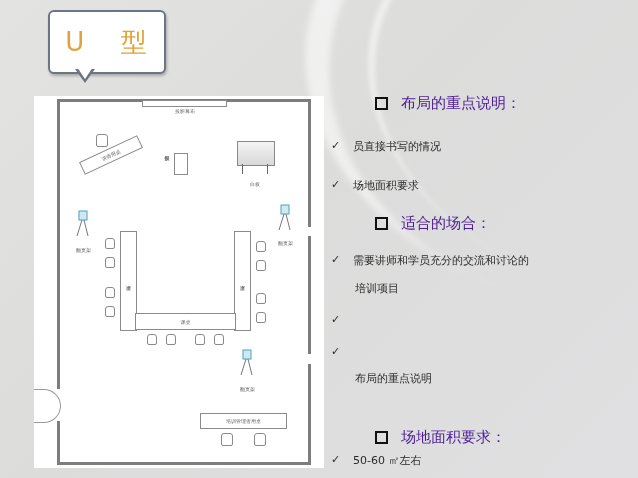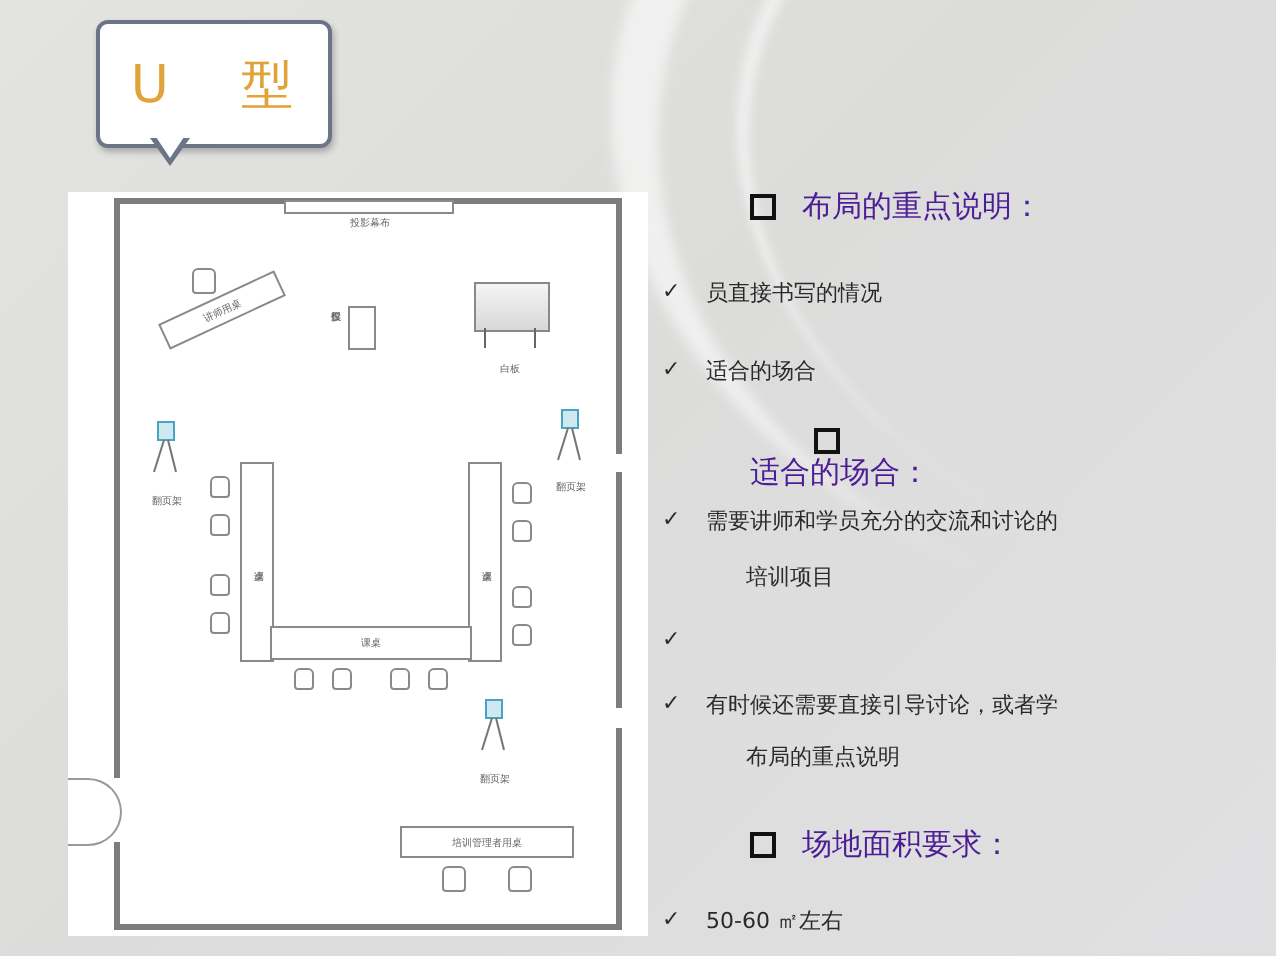--- a/index.html
+++ b/index.html
@@ -56,21 +56,21 @@
   }
   .easel { position:absolute; width:16px; height:28px; }
   
   .section-title {
     position:absolute; left:331px; font-size:15px; color:#4c1d95;
     display:flex; align-items:center;margin-left:44px;
   }
   .sq { width:9px; height:9px; border:2px solid #111; margin-right:13px; }
   .item { position:absolute; left:331px; font-size:11px; color:#2a2a2a; display:flex; }
   .check { width:22px; font-size:11px; }
-  .cont { position:absolute; left:373px; font-size:11px; color:#2a2a2a; }
+  .cont { position:absolute; left:355px; font-size:11px; color:#2a2a2a; }
 </style>
 </head>
 <body>
 
 <div class="swoosh"></div>
 <div class="swoosh2"></div>
 
 <div class="callout">
   <span class="callout-text">U 型</span>
 </div>
@@ -158,41 +158,40 @@
 <div class="section-title" style="top:94px;">
   <span class="sq"></span>
   <span>布局的重点说明：</span>
 </div>
 <div class="item" style="top:139px;">
   <span class="check">✓</span>
   <span>员直接书写的情况</span>
 </div>
 <div class="item" style="top:178px;">
   <span class="check">✓</span>
-  <span>适合的场合</span>
+  <span>场地面积要求</span>
 </div>
 
-<div class="section-title" style="top:214px;flex-direction:column;">
+<div class="section-title" style="top:214px;">
   <span class="sq"></span>
   <span>适合的场合：</span>
 </div>
 <div class="item" style="top:253px;">
   <span class="check">✓</span>
   <span>需要讲师和学员充分的交流和讨论的</span>
 </div>
 <div class="cont" style="top:281px;">培训项目</div>
 <div class="item" style="top:313px;">
   <span class="check">✓</span>
 </div>
 <div class="item" style="top:345px;">
   <span class="check">✓</span>
-  <span>有时候还需要直接引导讨论，或者学</span>
 </div>
 <div class="cont" style="top:371px;">布局的重点说明</div>
 
-<div class="section-title" style="top:413px;justify-content:space-between;">
+<div class="section-title" style="top:428px;justify-content:space-between;">
   <span class="sq"></span>
   <span>场地面积要求：</span>
 </div>
 <div class="item" style="top:453px;">
   <span class="check">✓</span>
   <span>50-60 ㎡左右</span>
 </div>
 
 </body></html>

